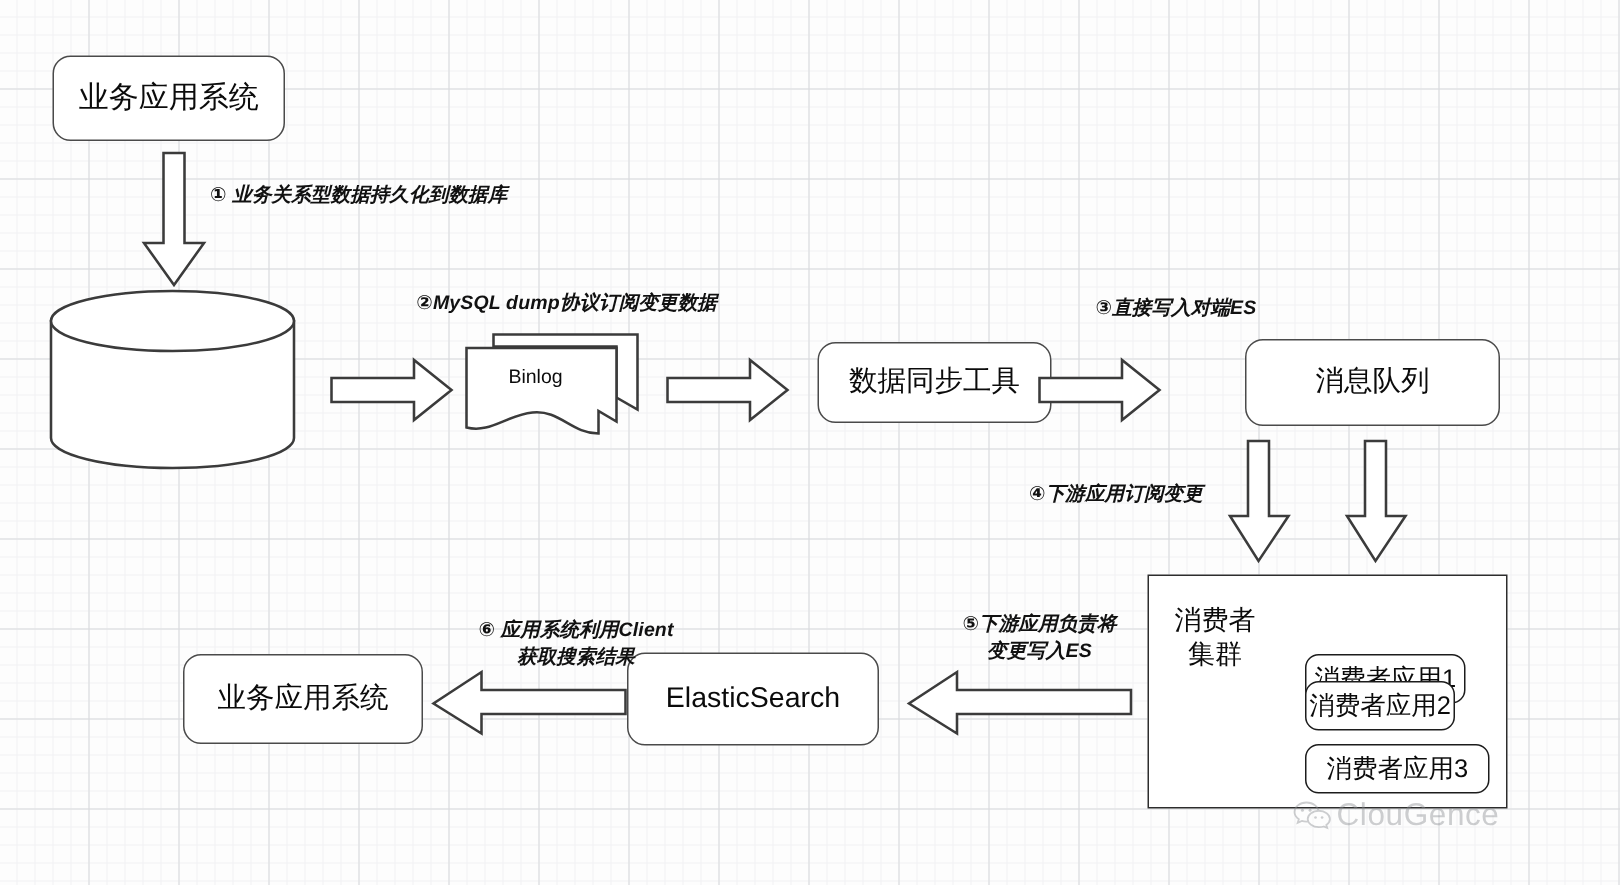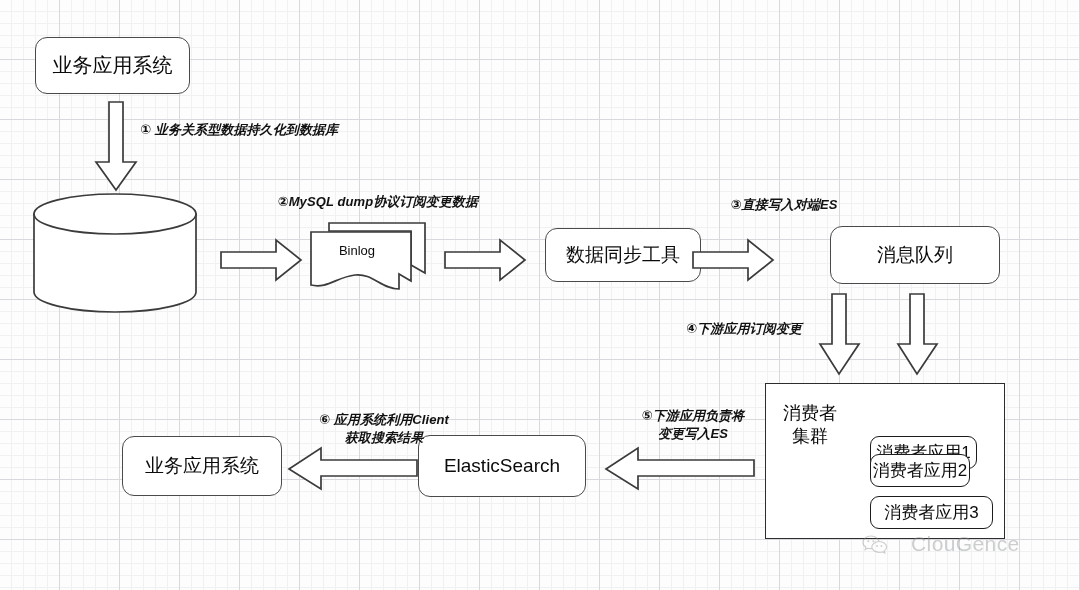--- a/index.html
+++ b/index.html
@@ -84,22 +84,22 @@
     border: 1.8px solid #1c1c1c;
     border-radius: 9px;
     font-size: 17px;
     color: #0b0b0b;
   }
   #watermark {
     position: absolute;
     left: 862px;
     top: 532px;
     display: flex;
-    align-items: flex-end;
-    gap: 23px;
+    align-items: center;
+    gap: 3px;
     opacity: 0.42;
   }
   #watermark .wm-text {
     font-size: 21px;
     color: #8a8d91;
     letter-spacing: 0.4px;
   }
   .binlog-label {
     position: absolute;
     font-size: 13px;

